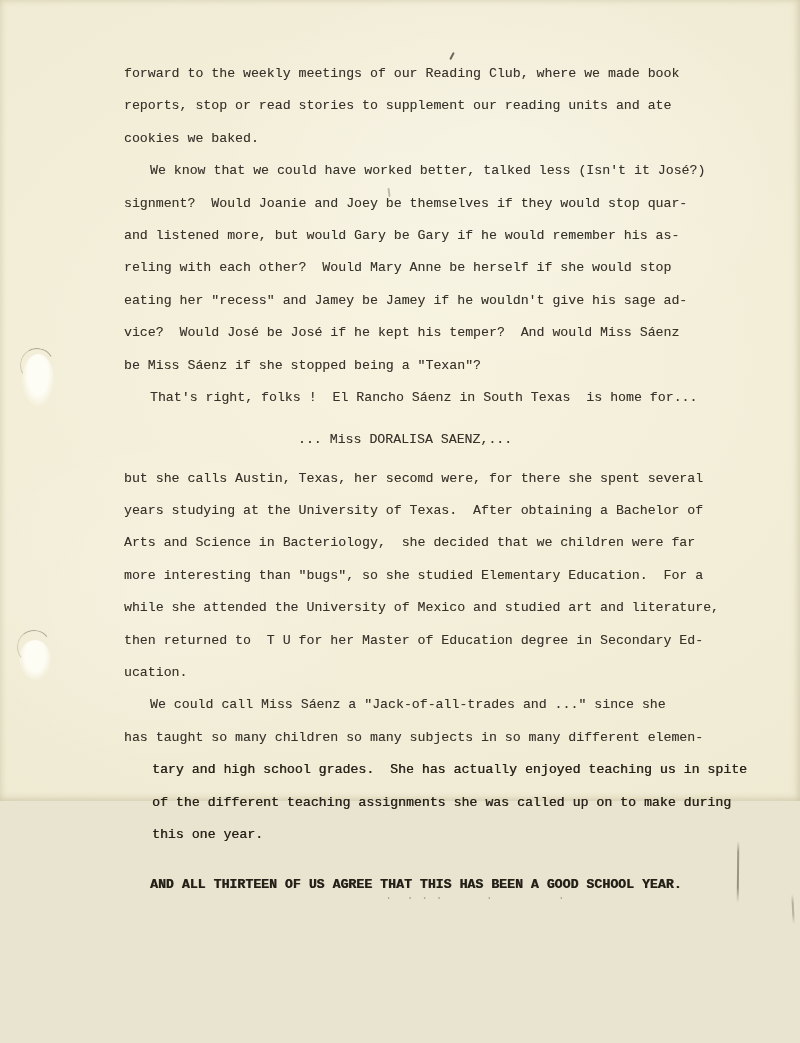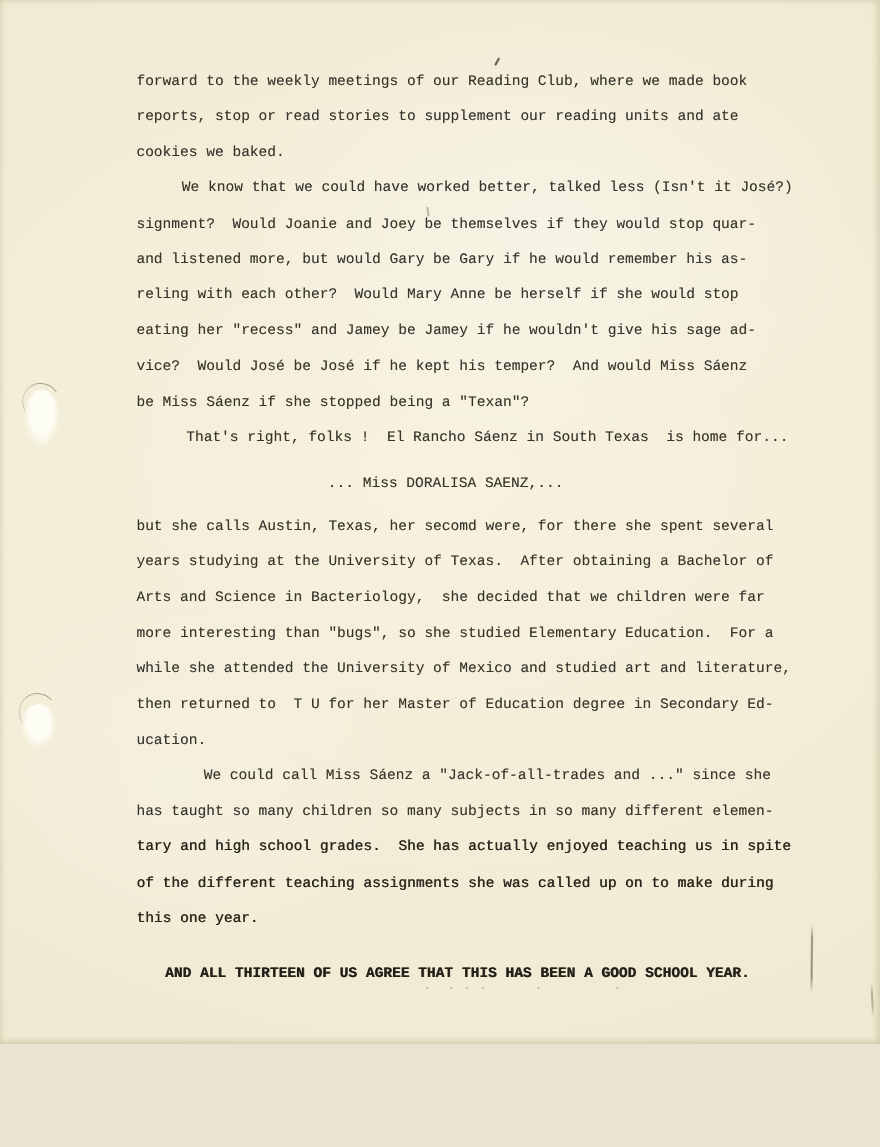--- a/index.html
+++ b/index.html
@@ -10,21 +10,21 @@
     overflow: hidden;
     background: #e9e4cf;
   }
   :root {
     --paper: #f6f1db;
     --ink: #37322a;
   }
   .paper {
     position: relative;
     width: 800px;
-    height: 949px;
+    height: 801px;
     background:
       radial-gradient(ellipse 420px 300px at 62% 22%, rgba(255,255,255,0.30), rgba(255,255,255,0) 70%),
       radial-gradient(ellipse 300px 260px at 20% 75%, rgba(255,255,255,0.18), rgba(255,255,255,0) 70%),
       radial-gradient(ellipse 900px 700px at 50% 45%, rgba(255,255,255,0.10), rgba(196,186,150,0.16) 95%),
       var(--paper);
     box-shadow:
       inset -3px 0 6px rgba(170,158,120,0.25),
       inset 0 -3px 6px rgba(170,158,120,0.20),
       inset 2px 0 5px rgba(190,180,145,0.15);
     font-family: "Liberation Mono", "DejaVu Sans Mono", monospace;
@@ -37,25 +37,26 @@
     top: 58px;
     width: 612px;
   }
   .line {
     white-space: pre;
     height: 32.4px;
     line-height: 32.4px;
     letter-spacing: 0.02px;
     text-shadow: 0.2px 0 0 rgba(55,50,42,0.35);
   }
-  .line.indent { text-indent: 26px; text-align: center; }
+  .line.indent { text-indent: 26px; }
   .line.center { margin: 10px 0 6px 0; text-indent: 174px; }
   .line.dark {
     color: #272219;
     text-shadow: 0.45px 0 0 rgba(39,34,25,0.75);
+    margin-left: 28px;
   }
   .line.finale {
     margin-top: 18px;
     text-indent: 26px;
     font-weight: 700;
     color: #231f17;
     text-shadow: 0.5px 0 0 rgba(35,31,23,0.8);
   }
   .dots-row {
     position: absolute;

